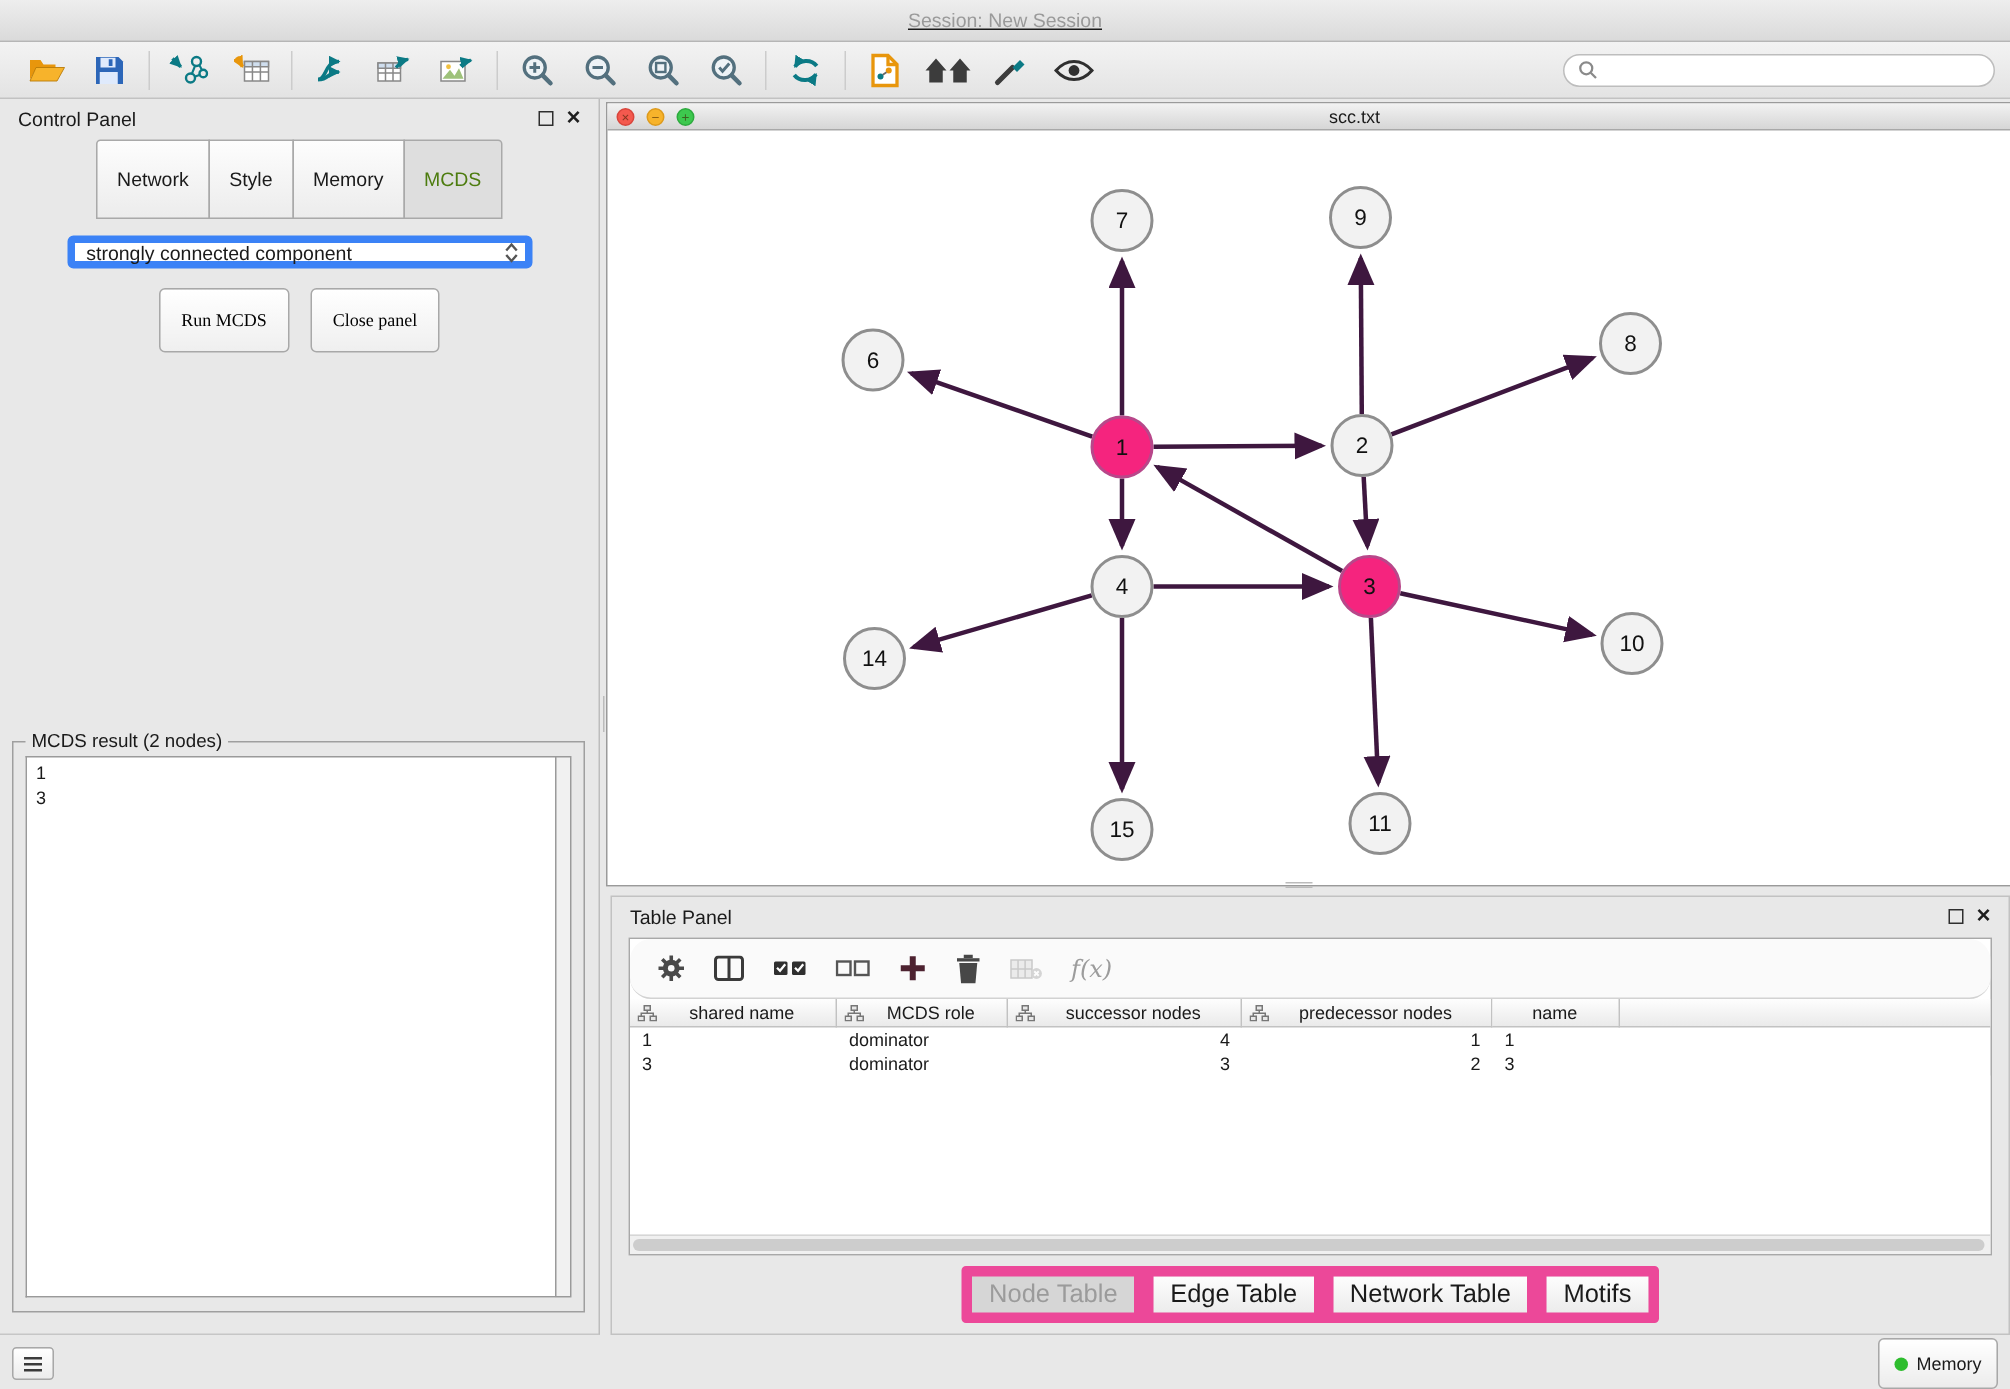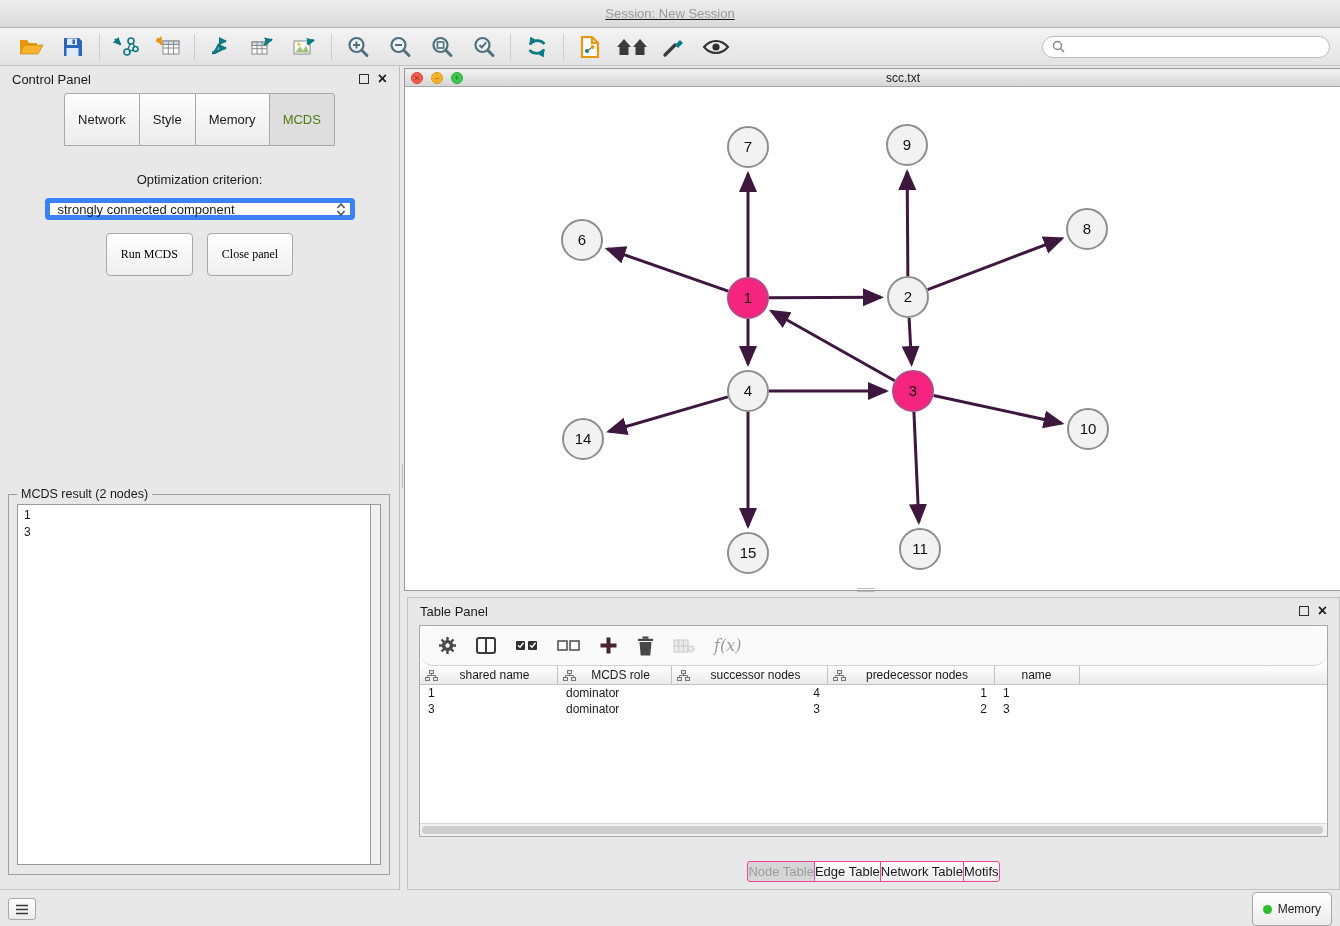--- a/index.html
+++ b/index.html
@@ -92,21 +92,21 @@
   .th.fill { flex:1; border-right:none; }
   .trow { display:flex; flex:0 0 16px; align-items:center; font-size:12px; }
   .td { padding:0 8px; overflow:hidden; white-space:nowrap; }
   .td.num { text-align:right; }
   .tbody-fill { flex:1; background:#ffffff; }
   .hscroll { flex:0 0 13px; background:#f0f0f0; border-top:1px solid #d6d6d6; position:relative; }
   .hscroll .thumb { position:absolute; left:2px; top:2px; height:8px; width:calc(100% - 6px);
     background:#cdcdcd; border-radius:4px; }
 
   .table-tabs { position:absolute; bottom:7px; left:0; right:0; display:flex; justify-content:center; }
-  .t-tab { font-size:13px; padding:2px 0; border:1px solid #ec4899;
+  .t-tab { font-size:17px; padding:2px 11px; border:7px solid #ec4899;
     background:linear-gradient(#fdfdfd,#ececec); margin-left:-1px; }
   .t-tab:first-child { margin-left:0; border-radius:3px 0 0 3px; }
   .t-tab:last-child { border-radius:0 3px 3px 0; }
   .t-tab.active { background:#d6d6d6; color:#9b9b9b; }
 
   
   .statusbar { position:absolute; left:0; top:892px; width:1340px; height:34px; background:#e8e8e8;
     display:flex; align-items:center; padding:0 8px; }
   .menu-btn { width:28px; height:22px; border:1px solid #a8a8a8; border-radius:3px;
     background:linear-gradient(#ffffff,#ececec); display:flex; align-items:center; justify-content:center; }
@@ -272,21 +272,20 @@
         <span class="float-btn"></span>
         <span class="close-btn"></span>
       </span>
     </div>
     <div class="cp-tabs">
       <span class="cp-tab">Network</span>
       <span class="cp-tab">Style</span>
       <span class="cp-tab">Memory</span>
       <span class="cp-tab active">MCDS</span>
     </div>
-    <div class="opt-label">Optimization criterion:</div>
     <div class="combo">
       <span>strongly connected component</span>
       <svg width="10" height="15" viewBox="0 0 10 15">
         <path d="M1.5 6 L5 2 L8.5 6" fill="none" stroke="#555555" stroke-width="1.6"></path>
         <path d="M1.5 9 L5 13 L8.5 9" fill="none" stroke="#555555" stroke-width="1.6"></path>
       </svg>
     </div>
     <div class="cp-buttons">
       <button class="btn">Run MCDS</button>
       <button class="btn">Close panel</button>

